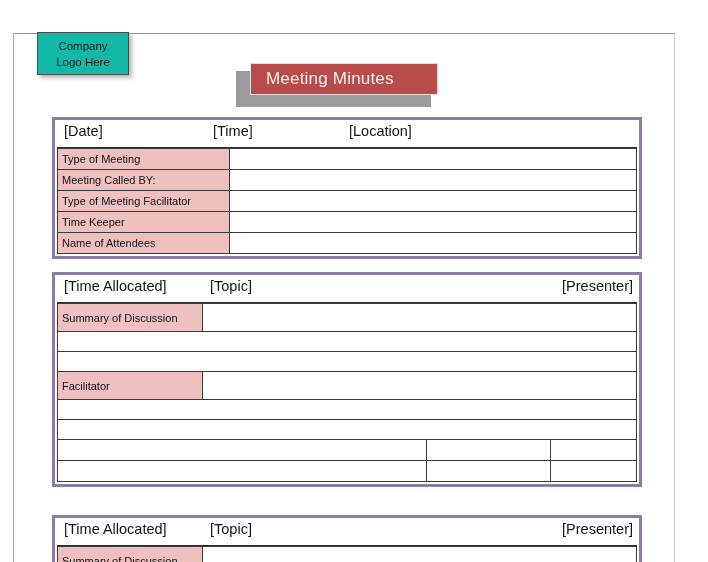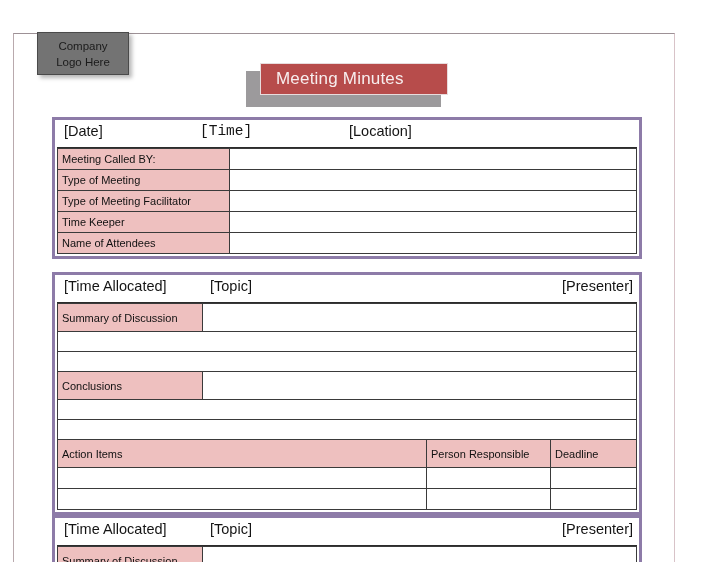--- a/index.html
+++ b/index.html
@@ -31,40 +31,40 @@
     box-sizing: border-box;
   }
 
   
   .logo-box {
     position: absolute;
     left: 37px;
     top: 32px;
     width: 92px;
     height: 43px;
-    background: #737373;
+    background: #14b8a6;
     border: 1px solid #4a4a4a;
     box-shadow: 3px 3px 4px rgba(0,0,0,0.28);
     display: flex;
     flex-direction: column;
     align-items: center;
     justify-content: center;
     box-sizing: border-box;
   }
   .logo-box span {
     font-size: 11.5px;
     line-height: 16px;
     color: #1b1b1b;
     white-space: nowrap;
   }
 
   
   .title-wrap {
     position: absolute;
-    left: 246px;
+    left: 236px;
     top: 63px;
     width: 202px;
     height: 37px;
   }
   .title-shadow {
     position: absolute;
     left: 0;
     top: 8px;
     width: 195px;
     height: 36px;
@@ -151,35 +151,35 @@
 <div class="title-wrap">
   <div class="title-shadow"></div>
   <div class="title-band">
     <span>Meeting Minutes</span>
   </div>
 </div>
 
 <div class="tbl-block" id="t1">
   <div class="hdr-row-wrap">
     <span class="hdr-seg" style="left:7px;">[Date]</span>
-    <span class="hdr-seg" style="left:143px;font-family:Liberation Mono, monospace;">[Time]</span>
+    <span class="hdr-seg" style="left:156px;">[Time]</span>
     <span class="hdr-seg" style="left:292px;">[Location]</span>
   </div>
   <table class="tbl">
     <colgroup>
         <col style="width:172px">
         <col>
       </colgroup>
     <tbody>
       <tr class="tall">
+        <td class="pink">Type of Meeting</td>
+        <td></td>
+      </tr>
+      <tr class="tall">
         <td class="pink">Meeting Called BY:</td>
-        <td></td>
-      </tr>
-      <tr class="tall">
-        <td class="pink">Type of Meeting</td>
         <td></td>
       </tr>
       <tr class="tall">
         <td class="pink">Type of Meeting Facilitator</td>
         <td></td>
       </tr>
       <tr class="tall">
         <td class="pink">Time Keeper</td>
         <td></td>
       </tr>
@@ -209,33 +209,28 @@
         <td class="pink">Summary of Discussion</td>
         <td colspan="3"></td>
       </tr>
       <tr class="blank-row">
         <td colspan="4"></td>
       </tr>
       <tr class="blank-row">
         <td colspan="4"></td>
       </tr>
       <tr>
-        <td class="pink">Conclusions</td>
+        <td class="pink">Facilitator</td>
         <td colspan="3"></td>
       </tr>
       <tr class="blank-row">
         <td colspan="4"></td>
       </tr>
       <tr class="blank-row">
         <td colspan="4"></td>
-      </tr>
-      <tr>
-        <td class="pink" colspan="2">Action Items</td>
-        <td class="pink">Person Responsible</td>
-        <td class="pink">Deadline</td>
       </tr>
       <tr class="tall">
         <td colspan="2"></td>
         <td></td>
         <td></td>
       </tr>
       <tr class="tall">
         <td colspan="2"></td>
         <td></td>
         <td></td>

